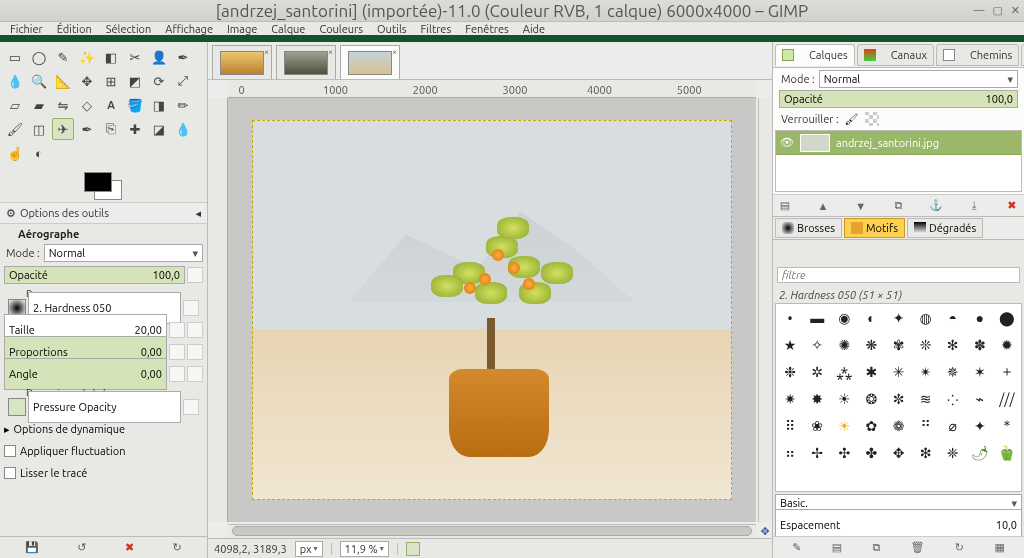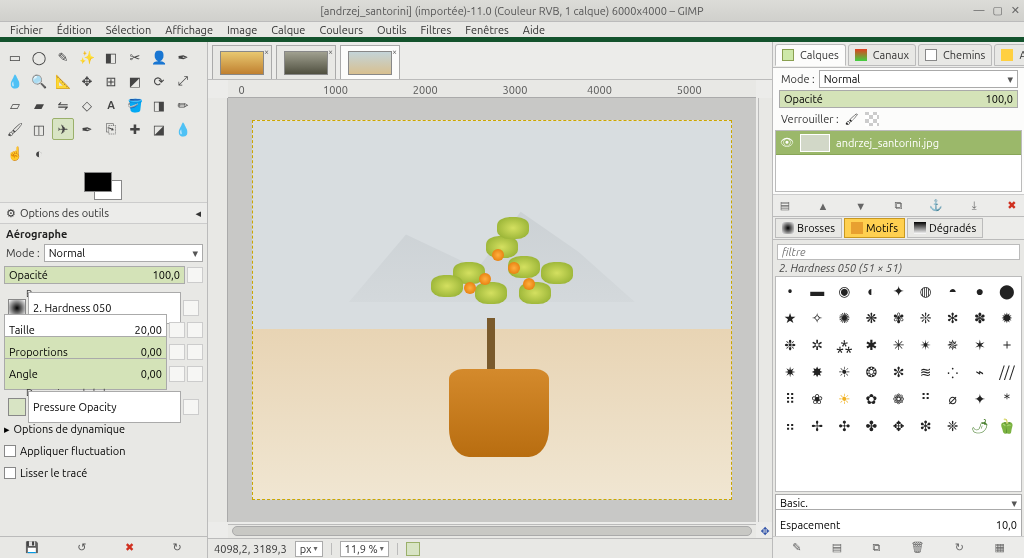--- a/index.html
+++ b/index.html
@@ -1,32 +1,32 @@
 <!DOCTYPE html>
 <html><head>
 <meta charset="utf-8">
 <style>
 * { box-sizing: border-box; margin: 0; padding: 0; font-family: "Segoe UI", Ubuntu, sans-serif; font-size: 11px; }
 body { width: 1024px; height: 558px; background: #e8e8e5; overflow: hidden; display: flex; flex-direction: column; }
 .titlebar { height: 22px; background: linear-gradient(#dcdcd8,#d0d0cc); display:flex; align-items:center; justify-content:center; position:relative; border-bottom:1px solid #bbb;}
-.titlebar .title { color:#555; font-size:11px; }
+.titlebar .title { color:#555; font-size:17px; }
 .titlebar .winbtns { position:absolute; right:4px; display:flex; gap:8px; color:#666;}
-.menubar { height:20px; background:#e8e8e5; display:flex; align-items:center; padding:0 4px; gap:2px; border-bottom:5px solid #14532d;}
+.menubar { height:20px; background:#e8e8e5; display:flex; align-items:center; padding:0 4px; gap:2px; border-bottom:7px solid #14532d;}
 .menubar span { padding:2px 6px; color:#333; }
 .main { flex:1; display:flex; overflow:hidden;}
 .left { width:208px; background:#e8e8e5; display:flex; flex-direction:column; border-right:1px solid #bbb; overflow:hidden;}
 .toolbox { padding:4px 2px; }
 .toolrow { display:flex; gap:2px; margin-bottom:2px; padding:0 2px;}
 .tool { width:22px; height:22px; border:1px solid transparent; display:flex; align-items:center; justify-content:center; color:#444; font-size:13px; border-radius:2px;}
 .tool.sel { background:#d8e4c4; border:1px solid #9ab06a;}
 .colors { display:flex; justify-content:center; padding:4px; position:relative; height:32px;}
 .fg { width:28px; height:20px; background:#000; border:1px solid #888; position:absolute; left:84px; top:2px;}
 .bg { width:28px; height:20px; background:#fff; border:1px solid #888; position:absolute; left:94px; top:10px;}
 .opt-header { height:22px; background:#ececea; border-top:1px solid #ccc; border-bottom:1px solid #ccc; display:flex; align-items:center; padding:0 6px; gap:4px; color:#333;}
-.section-label { padding:4px 6px 2px; color:#222; font-weight:600;}
+.section-label { padding:4px 18px 2px; color:#222; font-weight:600;}
 .fieldrow { display:flex; align-items:center; margin:2px 4px; height:18px;}
 .fieldrow .lbl { flex:0 0 auto; color:#333; padding-left:2px;}
 .slider-field { flex:1; height:18px; background:linear-gradient(to right,#d4e3b8 0%,#d4e3b8 var(--pct,100%),#fff var(--pct,100%),#fff 100%); border:1px solid #aaa; display:flex; align-items:center; padding:0 4px; justify-content:space-between;}
 .green-field { flex:1; height:32px; background:#d4e3b8; border:1px solid #aaa; display:flex; align-items:center; padding:0 4px; justify-content:space-between;}
 .white-field { flex:1; height:32px; background:#fff; border:1px solid #aaa; display:flex; align-items:center; padding:4px 4px; justify-content:space-between;}
 .btn-icon { width:16px; height:16px; border:1px solid #ccc; background:#f6f6f4; margin-left:2px;}
 .chk { width:12px; height:12px; border:1px solid #888; background:#fff; margin-right:4px;}
 .dd { height:18px; border:1px solid #aaa; background:#fff; display:flex; align-items:center; padding:0 4px; flex:1; justify-content:space-between;}
 .dd::after { content:"▾"; color:#555;}
 .center { flex:1; display:flex; flex-direction:column; background:#ececea; }
@@ -50,35 +50,35 @@
 .scroll-h { position:absolute; bottom:0; left:20px; right:16px; height:14px; background:#e8e8e5; border-top:1px solid #bbb;}
 .scroll-h .thumb { position:absolute; top:1px; left:4px; right:4px; height:10px; background:#c8c8c4; border:1px solid #aaa; border-radius:6px;}
 .scroll-v { position:absolute; top:18px; right:0; bottom:16px; width:14px; background:#e8e8e5; border-left:1px solid #bbb;}
 .nav-corner { position:absolute; right:0; bottom:0; width:14px; height:14px; color:#3355aa; display:flex; align-items:center; justify-content:center;}
 .statusbar { height:20px; border-top:1px solid #bbb; display:flex; align-items:center; gap:8px; padding:0 6px; color:#333; background:#e8e8e5;}
 .statusbar .sep { width:1px; height:12px; background:#bbb;}
 .statusbar .dd-sm { height:16px; border:1px solid #aaa; background:#fff; padding:0 4px; display:flex; align-items:center; gap:2px;}
 .statusbar .dd-sm::after { content:"▾"; font-size:8px; color:#666;}
 .right { width:252px; background:#e8e8e5; border-left:1px solid #bbb; display:flex; flex-direction:column; overflow:hidden;}
 .dock-tabs { height:26px; display:flex; align-items:center; gap:2px; padding:2px; border-bottom:1px solid #bbb; background:#ececea;}
-.dtab { height:22px; padding:0 6px; display:flex; align-items:center; gap:6px; border:1px solid #bbb; background:#e8e8e5; border-radius:3px 3px 0 0; color:#333;}
+.dtab { height:22px; padding:0 6px; display:flex; align-items:center; gap:15px; border:1px solid #bbb; background:#e8e8e5; border-radius:3px 3px 0 0; color:#333;}
 .dtab.active { background:#fcfcfb; border-bottom:1px solid #fcfcfb;}
 .dtab .ic { width:12px; height:12px;}
 .layers-panel { background:#fcfcfb; padding:0 2px 2px;}
 .layer-list { height:62px; background:#fff; border:1px solid #bbb;}
 .layer-row { height:24px; background:#9bb86a; display:flex; align-items:center; gap:6px; padding:0 4px; color:#fff; border-bottom:1px solid #88a558;}
 .layer-row .eye { width:14px; text-align:center;}
 .layer-row .lthumb { width:30px; height:18px; background:#d2d8c8; border:1px solid #fff;}
 .layer-btns { height:22px; display:flex; align-items:center; justify-content:space-between; padding:0 4px; border-top:1px solid #ccc; background:#ececea;}
 .layer-btns span { width:16px; height:16px; display:flex; align-items:center; justify-content:center; color:#666;}
 .layer-btns span:last-child { color:#d03020;}
 .mid-tabs { height:24px; display:flex; align-items:center; gap:2px; padding:2px; border-top:1px solid #bbb; border-bottom:1px solid #bbb; background:#ececea;}
 .mtab { height:20px; padding:0 6px; display:flex; align-items:center; gap:3px; border:1px solid #bbb; background:#e8e8e5;}
 .mtab.active { background:#ffd050; border-color:#c89820;}
-.filterbar { height:20px; padding:0 4px; display:flex; align-items:flex-end;}
+.filterbar { height:20px; padding:0 4px; display:flex; align-items:flex-start;margin-top:27px;}
 .filterbar input { flex:1; height:16px; border:1px solid #bbb; background:#fff; font-style:italic; color:#888; padding:0 4px;}
 .brush-grid { flex:1; background:#fff; border:1px solid #bbb; margin:0 2px; overflow:auto; display:grid; grid-template-columns:repeat(9,1fr); gap:1px; padding:1px; grid-auto-rows:26px;}
 .bcell { background:#fff; display:flex; align-items:center; justify-content:center; font-size:14px; color:#222;}
 .bottom-btns { height:22px; display:flex; align-items:center; justify-content:space-around; padding:0 4px; border-top:1px solid #ccc; background:#ececea; color:#666;}
 .footer { height:22px; display:flex; align-items:center; justify-content:space-around; border-top:1px solid #bbb; color:#555; padding:0 6px;}
 .footer .close { color:#d03020;}
 </style>
 </head>
 <body>
 

